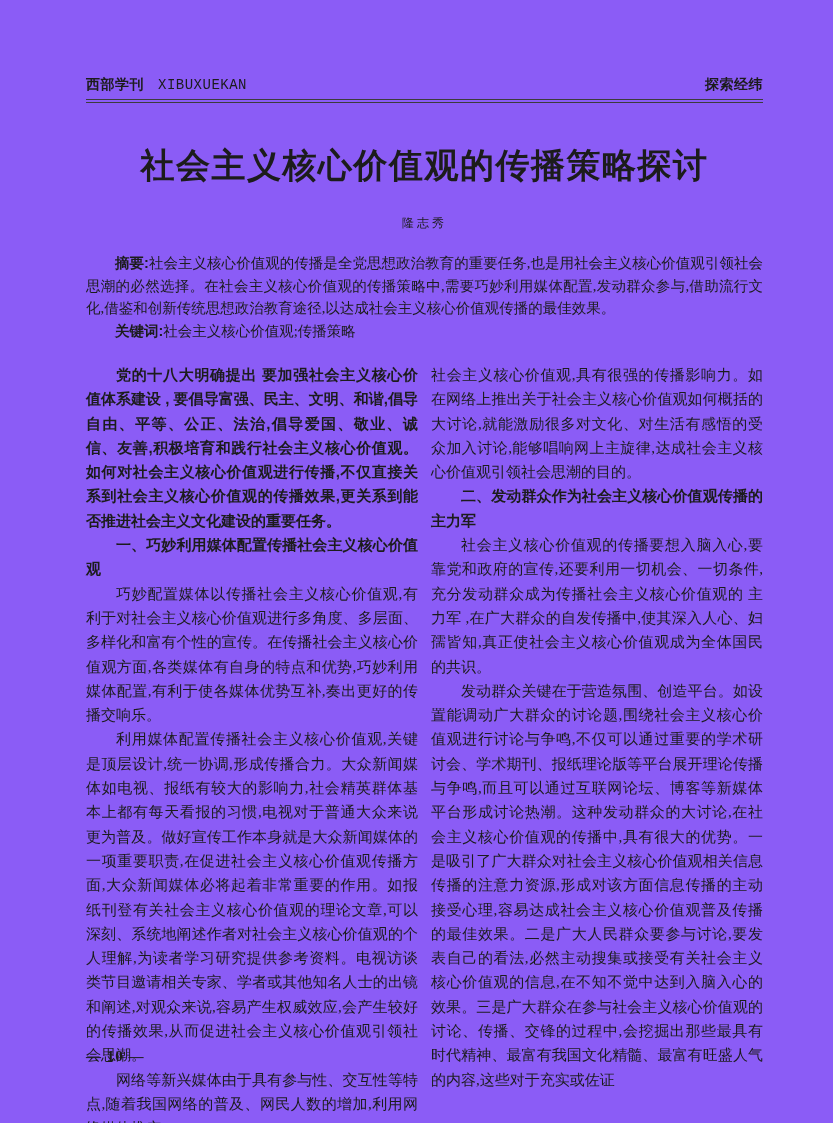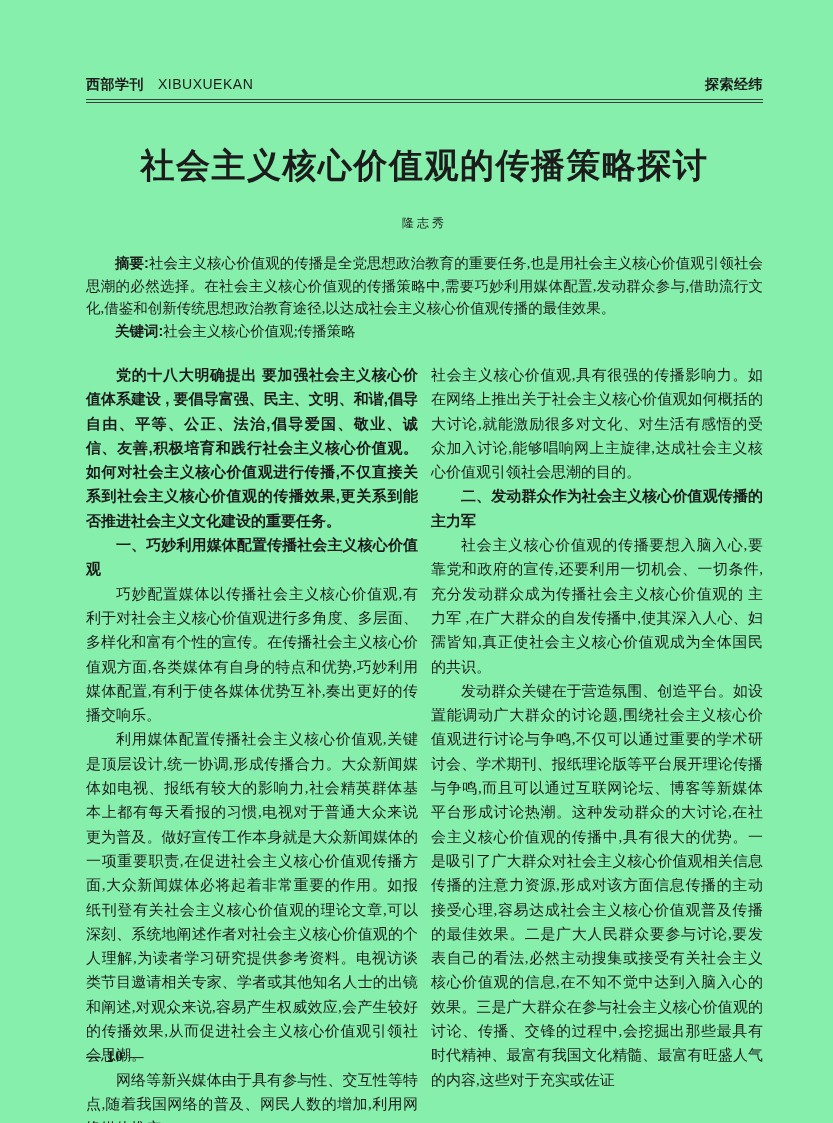--- a/index.html
+++ b/index.html
@@ -1,36 +1,36 @@
 <!DOCTYPE html>
 <html><head>
 <meta charset="utf-8">
 <style>
   html,body{margin:0;padding:0;background:#e8e8e8;}
   .page{
     position:relative;
     width:833px;height:1123px;
     margin:0 auto;
-    background:#86efac;
+    background:#8b5cf6;
     box-sizing:border-box;
     padding:76px 70px 0 86px;
     font-family:"Liberation Serif","DejaVu Serif",serif;
     color:#1c1c1c;
     overflow:hidden;
   }
   
   .journal-header{
     display:flex;justify-content:space-between;align-items:flex-end;
     font-family:"Liberation Sans","DejaVu Sans",sans-serif;
     font-size:14px;font-weight:700;letter-spacing:.5px;
     padding-bottom:5px;
     border-bottom:4px double #3c3c3c;
   }
   .journal-left{display:flex;gap:14px;align-items:baseline;}
-  .journal-en{font-family:Liberation Sans, sans-serif;font-weight:400;font-size:14px;letter-spacing:.5px;text-align:right;}
+  .journal-en{font-family:Liberation Mono, monospace;font-weight:400;font-size:14px;letter-spacing:.5px;text-align:right;}
   
   .article-title{
     margin:40px 0 0 0;
     text-align:center;
     font-size:34px;font-weight:600;letter-spacing:1.5px;
     font-family:"Liberation Serif","DejaVu Serif",serif;
   }
   .article-author{
     margin-top:26px;
     text-align:center;

